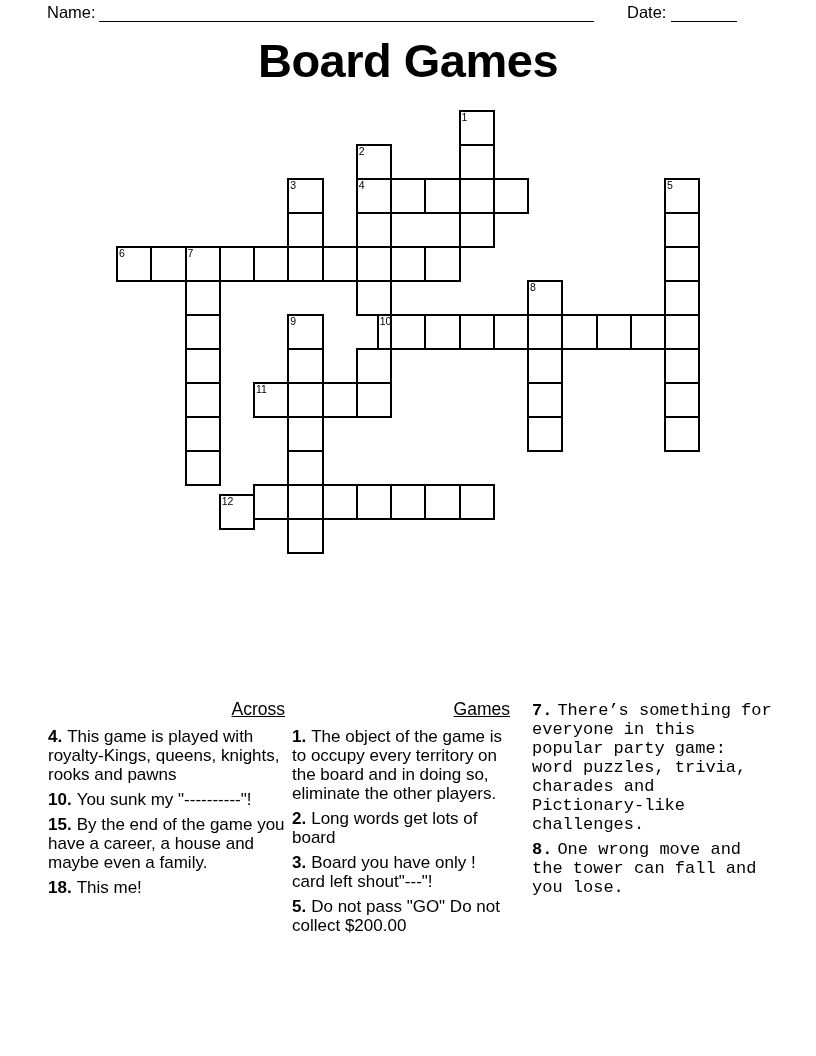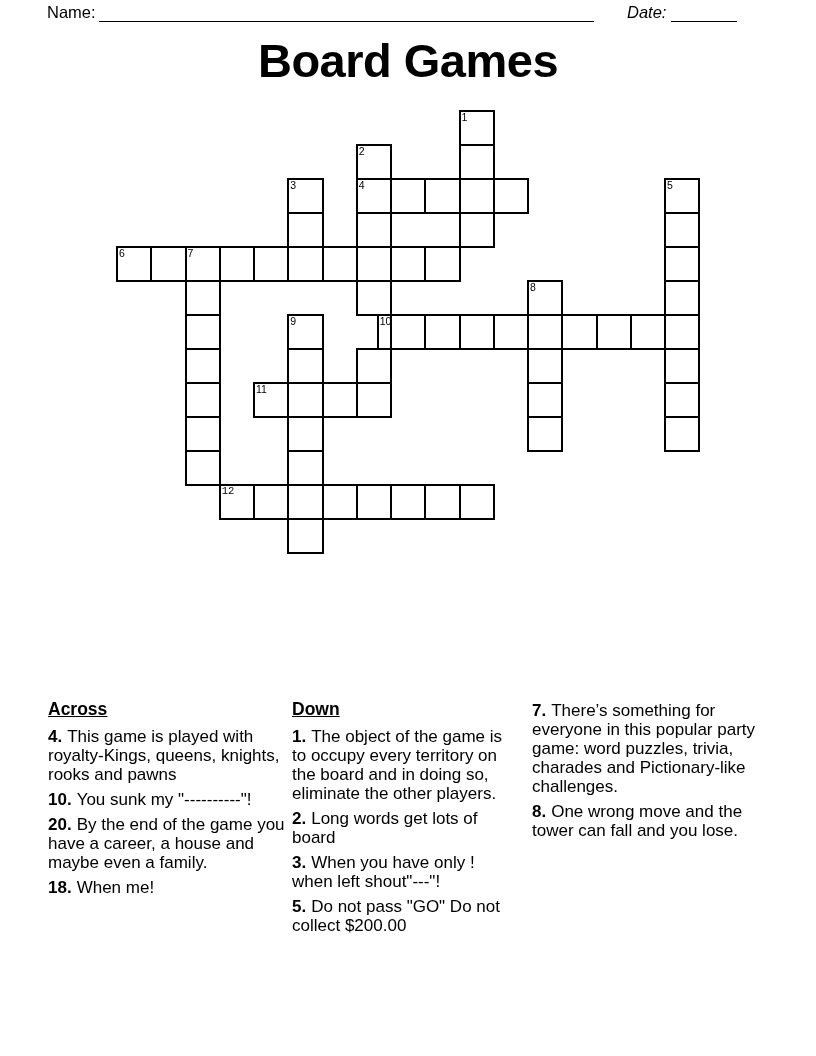--- a/index.html
+++ b/index.html
@@ -4,21 +4,21 @@
 <style>
   html, body { margin:0; padding:0; background:#ffffff; }
   body {
     width:816px; height:1056px; position:relative; overflow:hidden;
     font-family:"Liberation Sans", sans-serif; color:#000000;
   }
 
   
   .hdr-label { position:absolute; font-size:16.5px; line-height:18px; }
   #name-label { left:47px; top:3px; }
-  #date-label { left:627px; top:3px;font-style:italic; }
+  #date-label { left:627px; top:3px; }
   .fill-line { position:absolute; border-bottom:1.6px solid #000; height:17px; top:4px; }
   #name-line { left:99px; width:495px; }
   #date-line { left:671px; width:66px; }
 
   
   #title {
     position:absolute; left:0; right:0; top:35px; text-align:center;
     font-size:47px; font-weight:600; letter-spacing:-0.5px; line-height:52px;
   }
 
@@ -30,24 +30,24 @@
   }
   .cellnum {
     position:absolute; left:1px; top:-1px;
     font-size:10.5px; line-height:12px; font-weight:400;
   }
 
   
   .clues-col { position:absolute; top:700px; font-size:17px; line-height:19px; }
   #col-across { left:48px;  width:237px; }
   #col-down   { left:292px; width:218px; }
-  #col-down2  { left:532px; top:701px; width:240px; }
+  #col-down2  { left:532px; top:701px; width:240px;font-family:Liberation Mono, monospace; }
   .clue-heading {
-    font-weight:bold; text-decoration:underline;
-    font-size:17.5px; margin:0 0 8px 0;
+    font-weight:normal; text-decoration:underline;
+    font-size:17.5px; margin:0 0 8px 0;text-align:right;
   }
   .clue { margin:0 0 6px 0; }
   .clue b { margin-right:5px; }
 </style>
 </head>
 <body>
 
 <div>
 
   <span id="name-label" class="hdr-label">Name:</span>
@@ -132,21 +132,21 @@
       <div class="cell" style="left: 205.5px; top: 272px;"></div>
       <div class="cell" style="left: 239.75px; top: 272px;"></div>
       <div class="cell" style="left: 411px; top: 272px;"></div>
       <div class="cell" style="left: 548px; top: 272px;"></div>
       <div class="cell" style="left: 68.5px; top: 306px;"></div>
       <div class="cell" style="left: 171.25px; top: 306px;"></div>
       <div class="cell" style="left: 411px; top: 306px;"></div>
       <div class="cell" style="left: 548px; top: 306px;"></div>
       <div class="cell" style="left: 68.5px; top: 340px;"></div>
       <div class="cell" style="left: 171.25px; top: 340px;"></div>
-      <div class="cell" style="left: 102.75px; top: 374px; font-family: Liberation Mono, monospace;">
+      <div class="cell" style="left: 102.75px; top: 384px;">
         <span class="cellnum">12</span>
       </div>
       <div class="cell" style="left: 137px; top: 374px;"></div>
       <div class="cell" style="left: 171.25px; top: 374px;"></div>
       <div class="cell" style="left: 205.5px; top: 374px;"></div>
       <div class="cell" style="left: 239.75px; top: 374px;"></div>
       <div class="cell" style="left: 274px; top: 374px;"></div>
       <div class="cell" style="left: 308.25px; top: 374px;"></div>
       <div class="cell" style="left: 342.5px; top: 374px;"></div>
       <div class="cell" style="left: 171.25px; top: 408px;"></div>
@@ -154,37 +154,37 @@
 
   <div id="col-across" class="clues-col">
     <div class="clue-heading">Across</div>
     <div class="clue">
       <b>4.</b><span>This game is played with royalty-Kings, queens, knights, rooks and pawns</span>
     </div>
     <div class="clue">
       <b>10.</b><span>You sunk my "----------"!</span>
     </div>
     <div class="clue">
-      <b>20.</b><span>By the end of the game you have a career, a house and maybe even a family.</span>
+      <b>15.</b><span>By the end of the game you have a career, a house and maybe even a family.</span>
     </div>
     <div class="clue">
-      <b>18.</b><span>When me!</span>
+      <b>18.</b><span>This me!</span>
     </div>
   </div>
 
   <div id="col-down" class="clues-col">
-    <div class="clue-heading">Down</div>
+    <div class="clue-heading">Games</div>
     <div class="clue">
       <b>1.</b><span>The object of the game is to occupy every territory on the board and in doing so, eliminate the other players.</span>
     </div>
     <div class="clue">
       <b>2.</b><span>Long words get lots of board</span>
     </div>
     <div class="clue">
-      <b>3.</b><span>When you have only ! when left shout"---"!</span>
+      <b>3.</b><span>Board you have only ! card left shout"---"!</span>
     </div>
     <div class="clue">
       <b>5.</b><span>Do not pass "GO" Do not collect $200.00</span>
     </div>
   </div>
 
   <div id="col-down2" class="clues-col">
     <div class="clue">
       <b>7.</b><span>There’s something for everyone in this popular party game: word puzzles, trivia, charades and Pictionary-like challenges.</span>
     </div>

